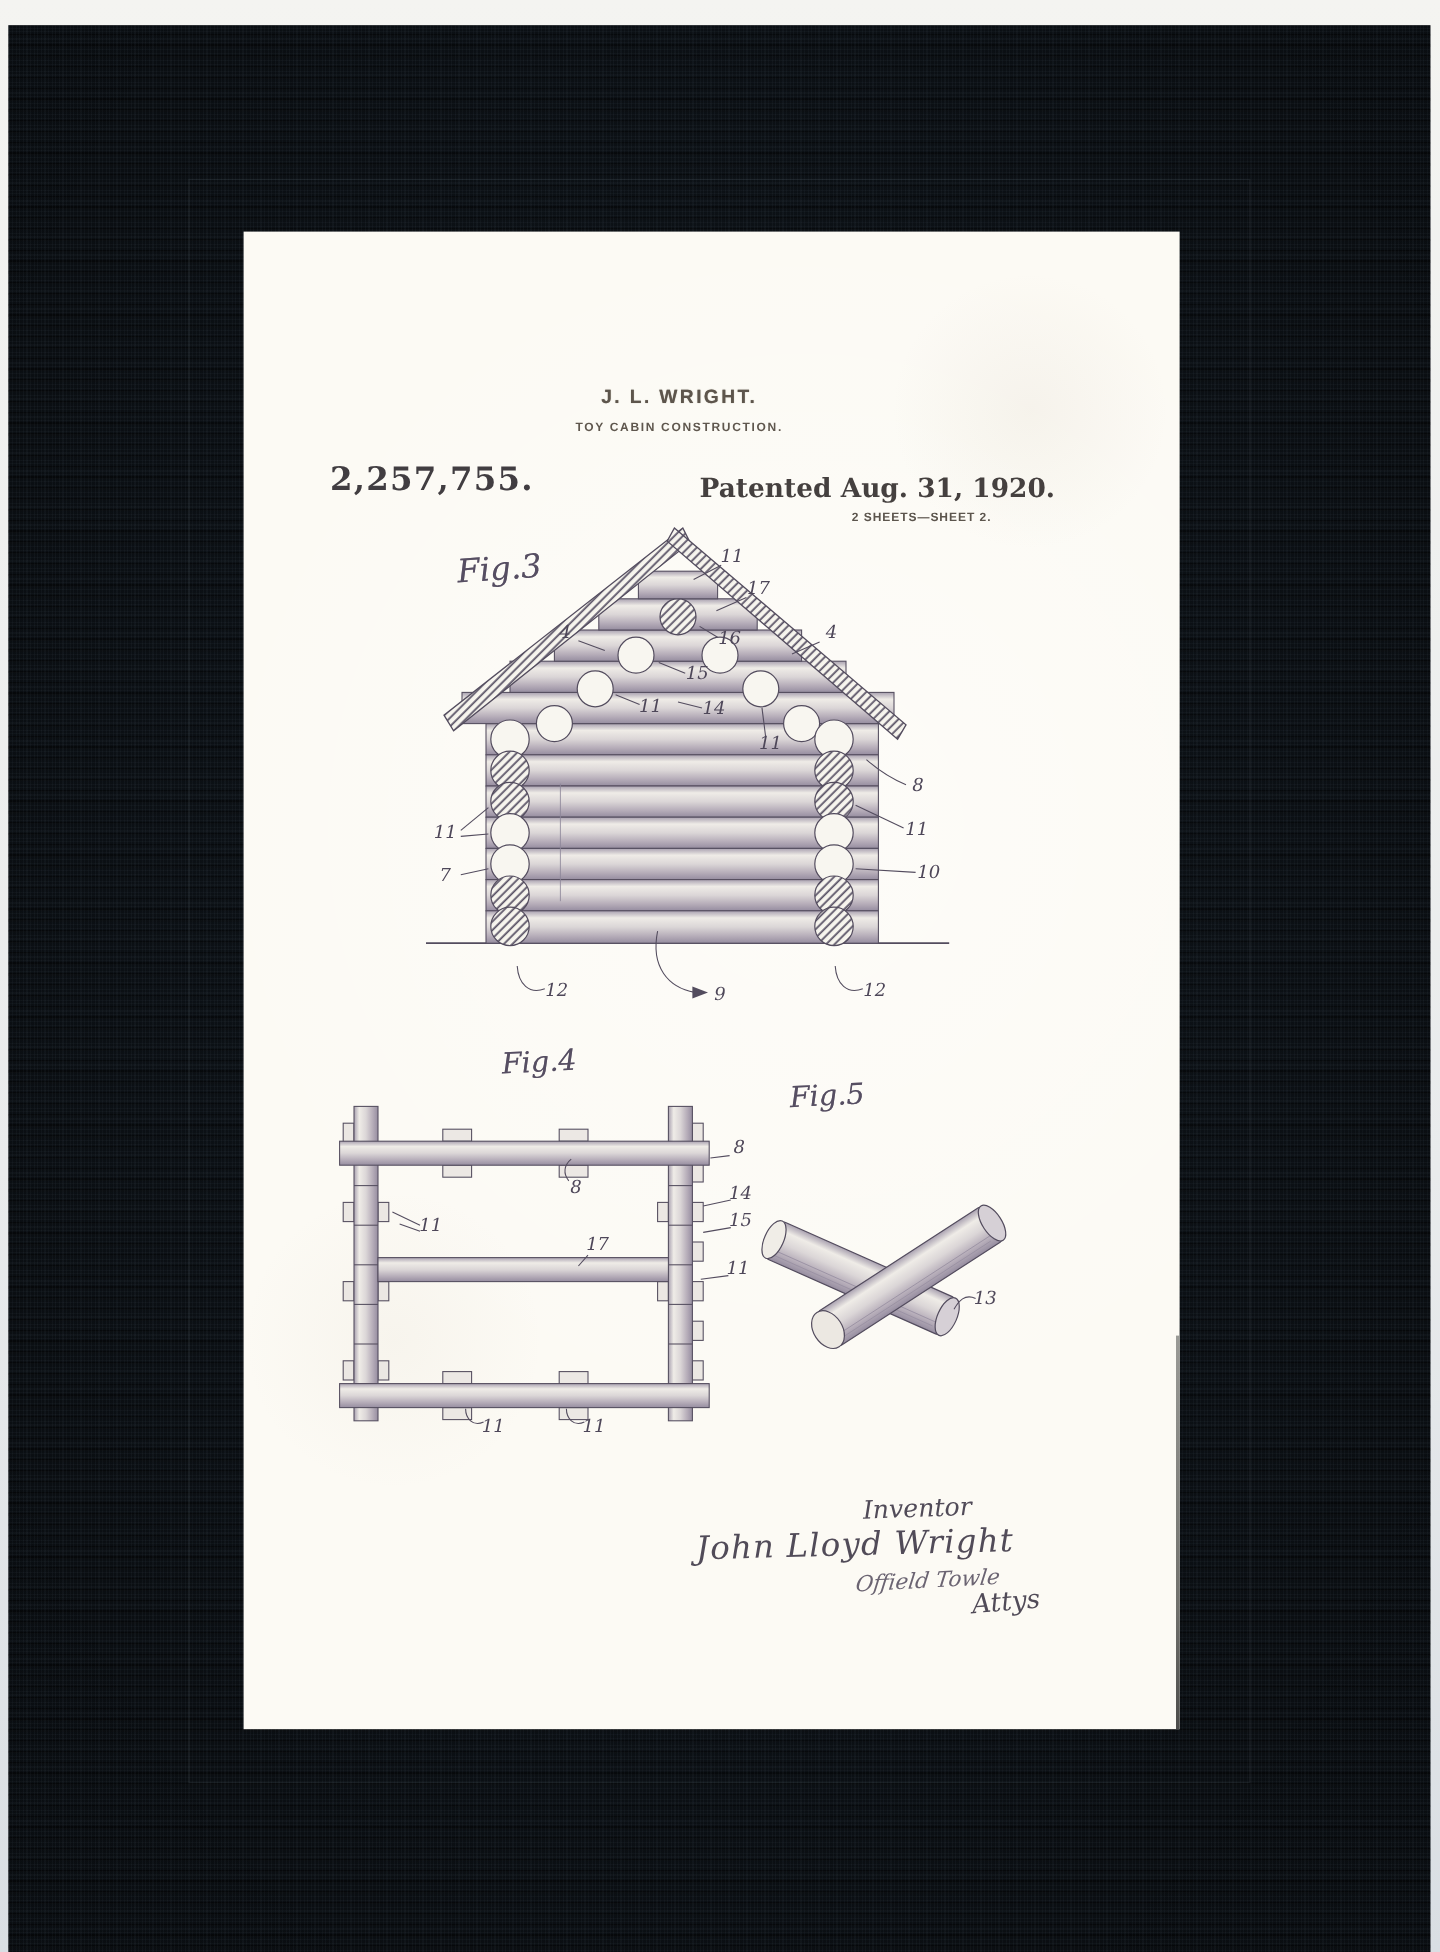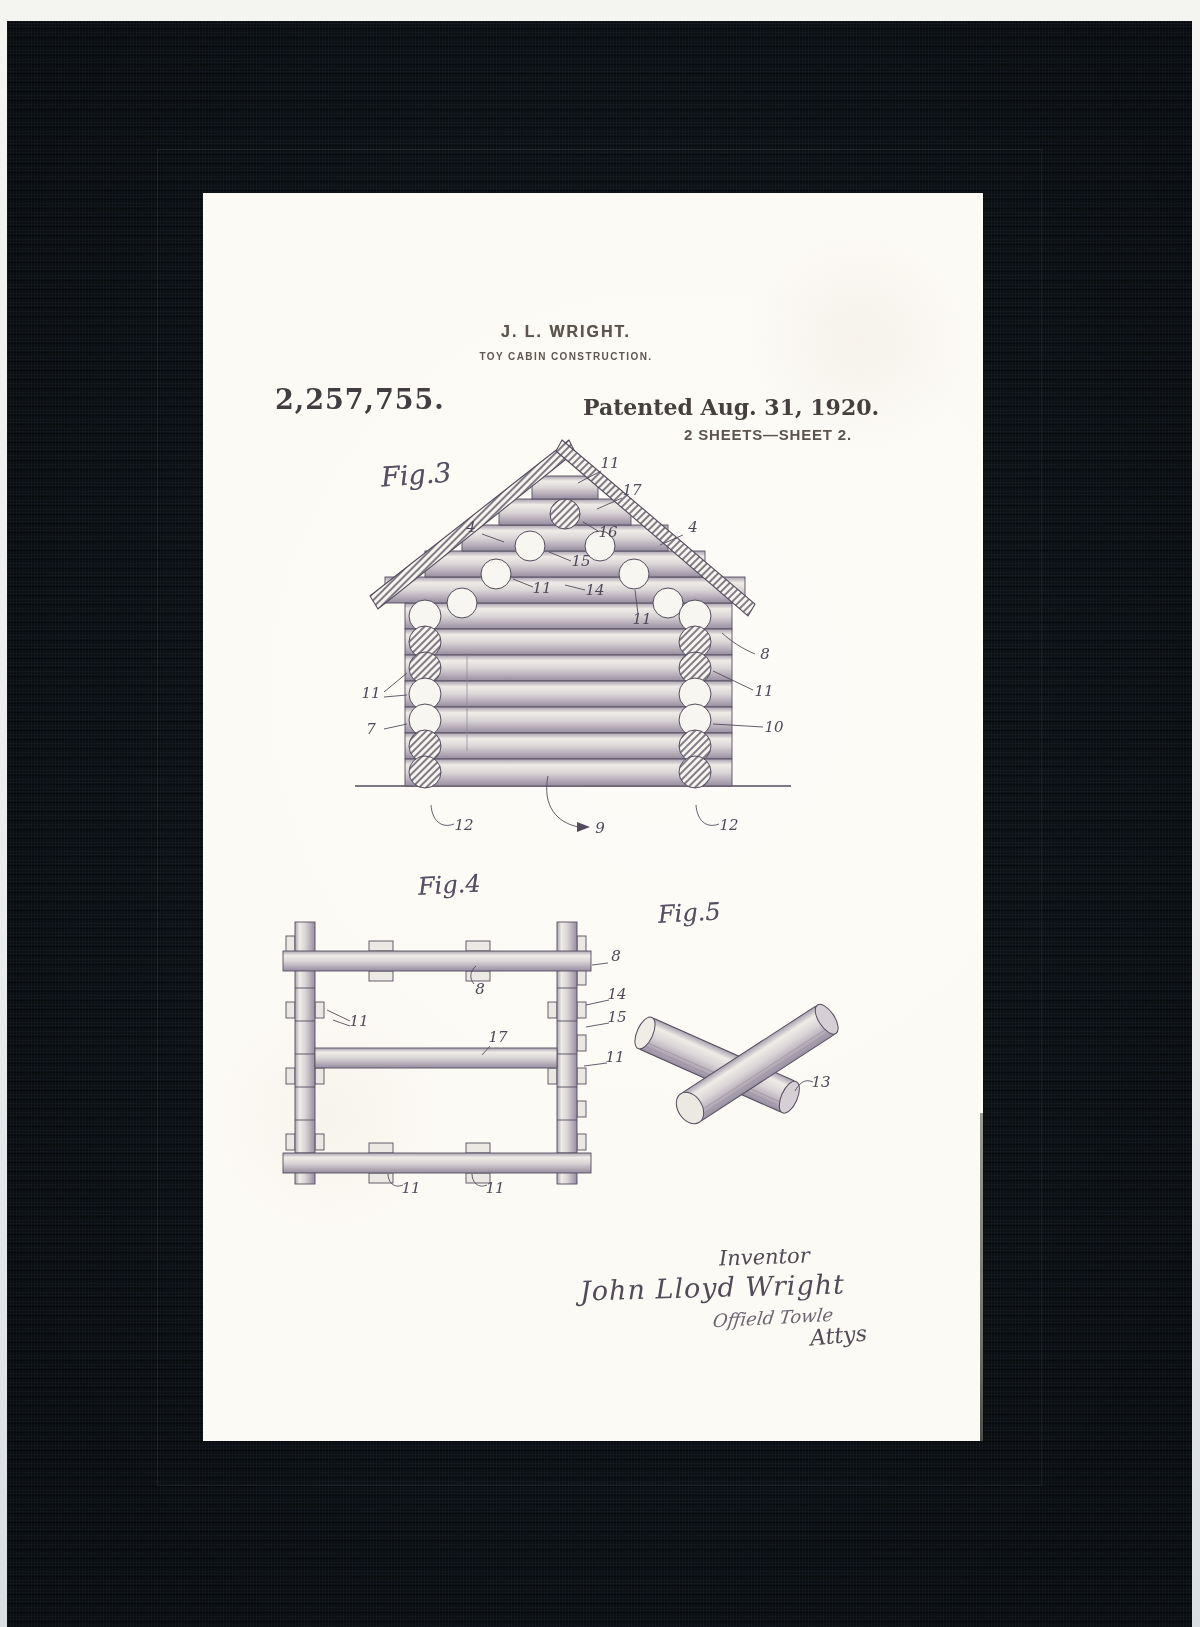--- a/index.html
+++ b/index.html
@@ -32,21 +32,21 @@
       radial-gradient(circle at 16% 74%, rgba(185,170,145,0.07), transparent 11%),
       radial-gradient(circle at 60% 40%, rgba(255,255,255,0.4), transparent 60%);
     color:#57504a;
   }
   .page .abs{position:absolute;}
   .hdr1{left:0;top:130px;width:726px;text-align:center;font-weight:bold;font-size:16px;letter-spacing:2px;color:#5d554c;text-shadow:0 0 0.7px rgba(95,85,70,.75);}
   .hdr2{left:0;top:158px;width:726px;text-align:center;font-weight:bold;font-size:10px;letter-spacing:1.4px;color:#5f574e;}
   .hdr3{left:0;top:178px;width:726px;text-align:center;font-weight:bold;font-size:10px;letter-spacing:1px;color:#6a6158;}
   .pnum{left:72px;top:191px;font-family:"DejaVu Serif",serif;font-weight:bold;font-size:27px;letter-spacing:1px;color:#413d41;}
   .pdate{left:380px;top:201px;width:300px;text-align:left;font-family:"DejaVu Serif",serif;font-weight:bold;font-size:22px;color:#45403f;}
-  .sheet{left:430px;top:233px;width:270px;text-align:center;font-weight:bold;font-size:15px;letter-spacing:0.8px;color:#5c554d;}
+  .sheet{left:430px;top:233px;width:270px;text-align:center;font-weight:bold;font-size:10px;letter-spacing:0.8px;color:#5c554d;}
   .figlabel{font-family:"DejaVu Serif",serif;font-style:italic;color:#564e62;text-shadow:0 0 0.5px rgba(86,78,98,.6);}
   .f3l{left:178px;top:266px;font-size:27px;transform:rotate(-4deg);}
   .f4l{left:215px;top:678px;font-size:24px;transform:rotate(-3deg);}
   .f5l{left:455px;top:706px;font-size:24px;transform:rotate(-3deg);}
   svg{position:absolute;overflow:visible;}
   .fig3{left:140px;top:245px;width:460px;height:400px;}
   .fig4{left:80px;top:715px;width:355px;height:300px;}
   .fig5{left:410px;top:775px;width:260px;height:180px;}
   svg text{font-family:"DejaVu Serif",serif;font-style:italic;font-size:15px;fill:#4e4759;}
   .sigline{position:absolute;font-family:"DejaVu Serif",serif;font-style:italic;color:#514b58;white-space:nowrap;}

